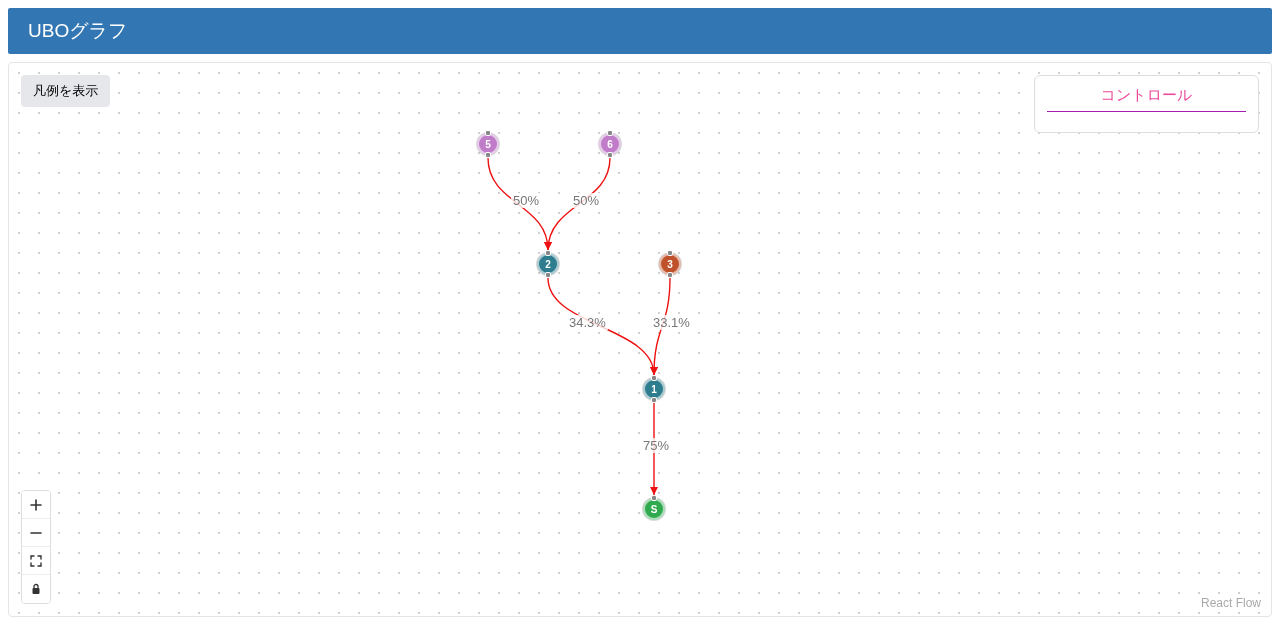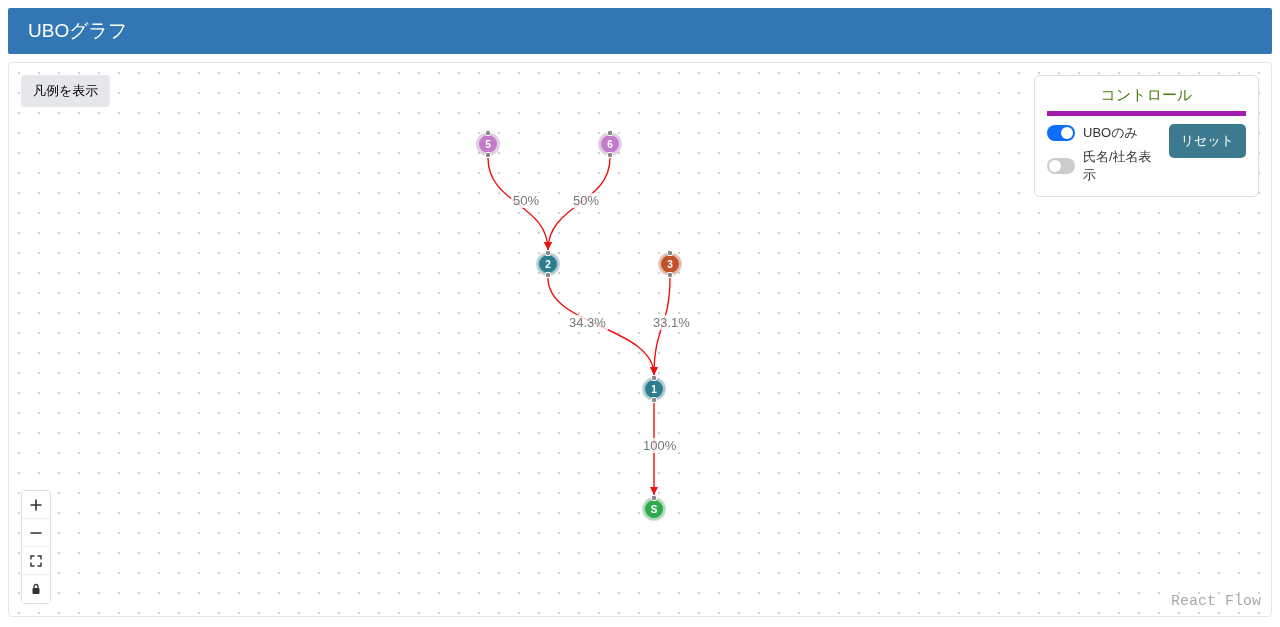--- a/index.html
+++ b/index.html
@@ -47,22 +47,22 @@
     width: 225px;
     background: #fff;
     border: 1px solid #ddd;
     border-radius: 6px;
     padding: 10px 12px 12px 12px;
     font-size: 14px;
   }
   .control-title {
     text-align: center;
     font-size: 15px;
-    color: #4d7c0f;
-    border-bottom: 5px solid #a21caf;
+    color: #ec4899;
+    border-bottom: 1px solid #a21caf;
     padding-bottom: 6px;
     margin-bottom: 8px;
   }
   .control-body { display: flex; align-items: flex-start; gap: 10px; }
   .toggles { flex: 1; display: flex; flex-direction: column; gap: 6px; }
   .toggle-row { display: flex; align-items: center; gap: 8px; font-size: 13px; color: #333; }
   .switch {
     position: relative; width: 28px; height: 16px;
     background: #ccc; border-radius: 10px; cursor: pointer;
     flex-shrink: 0;
@@ -98,23 +98,22 @@
     border: none; background: #fff;
     border-bottom: 1px solid #eee;
     cursor: pointer;
     display: flex; align-items: center; justify-content: center;
     color: #333;
   }
   .zoom-controls button:last-child { border-bottom: none; }
   .attribution {
     position: absolute;
     right: 10px; bottom: 6px;
-    font-size: 15px;
+    font-size: 12px;
     color: #aaa;
-    font-family: Liberation Mono, monospace;
   }
   .graph { position: absolute; inset: 0; pointer-events: none; }
   .node {
     position: absolute;
     width: 22px; height: 22px;
     border-radius: 50%;
     display: flex; align-items: center; justify-content: center;
     font-size: 10px; font-weight: 600; color: #fff;
     pointer-events: auto;
     border: 2px solid rgba(255,255,255,0.6);
@@ -149,37 +148,20 @@
 <div class="header">
   <span>UBOグラフ</span>
 </div>
 
 <div class="canvas-wrap">
 
   <button class="legend-btn">凡例を表示</button>
 
   <div class="control-panel">
     <div class="control-title">コントロール</div>
-    <div class="control-body">
-      <div class="toggles" id="toggle-list">
-          <div class="toggle-row">
-            <div class="switch on">
-              <div class="knob"></div>
-            </div>
-            <span>UBOのみ</span>
-          </div>
-          <div class="toggle-row">
-            <div class="switch off">
-              <div class="knob"></div>
-            </div>
-            <span>氏名/社名表示</span>
-          </div>
-        </div>
-      <button class="reset-btn">リセット</button>
-    </div>
   </div>
 
   <svg class="edges" id="edge-layer">
     <defs>
       <marker id="arrow" markerWidth="8" markerHeight="8" refX="6" refY="3" orient="auto">
         <path d="M0,0 L6,3 L0,6 Z" fill="#e11"></path>
       </marker>
     </defs>
   <path d="M 479 95 C 479 141, 539 141, 539 187" stroke="#e11" stroke-width="1.4" fill="none" marker-end="url(#arrow)"></path>
       <path d="M 601 95 C 601 141, 539 141, 539 187" stroke="#e11" stroke-width="1.4" fill="none" marker-end="url(#arrow)"></path>
@@ -194,21 +176,21 @@
       <div class="node n-teal" style="left: 528px; top: 190px;">2<div class="port top"></div><div class="port bottom"></div></div>
       <div class="node n-orange" style="left: 650px; top: 190px;">3<div class="port top"></div><div class="port bottom"></div></div>
       <div class="node n-teal" style="left: 634px; top: 315px;">1<div class="port top"></div><div class="port bottom"></div></div>
       <div class="node n-green" style="left: 634px; top: 435px;">S<div class="port top"></div></div>
     </div>
   <div class="graph" id="label-layer">
       <div class="edge-label" style="left: 502px; top: 130px;">50%</div>
       <div class="edge-label" style="left: 562px; top: 130px;">50%</div>
       <div class="edge-label" style="left: 558px; top: 252px;">34.3%</div>
       <div class="edge-label" style="left: 642px; top: 252px;">33.1%</div>
-      <div class="edge-label" style="left: 632px; top: 375px;">100%</div>
+      <div class="edge-label" style="left: 632px; top: 375px;">75%</div>
     </div>
 
   <div class="zoom-controls">
     <button>
       <svg width="12" height="12" viewBox="0 0 12 12">
           <path d="M6 1v10M1 6h10" stroke="#333" stroke-width="1.6" stroke-linecap="round"></path>
         </svg>
     </button>
     <button>
       <svg width="12" height="12" viewBox="0 0 12 12">

